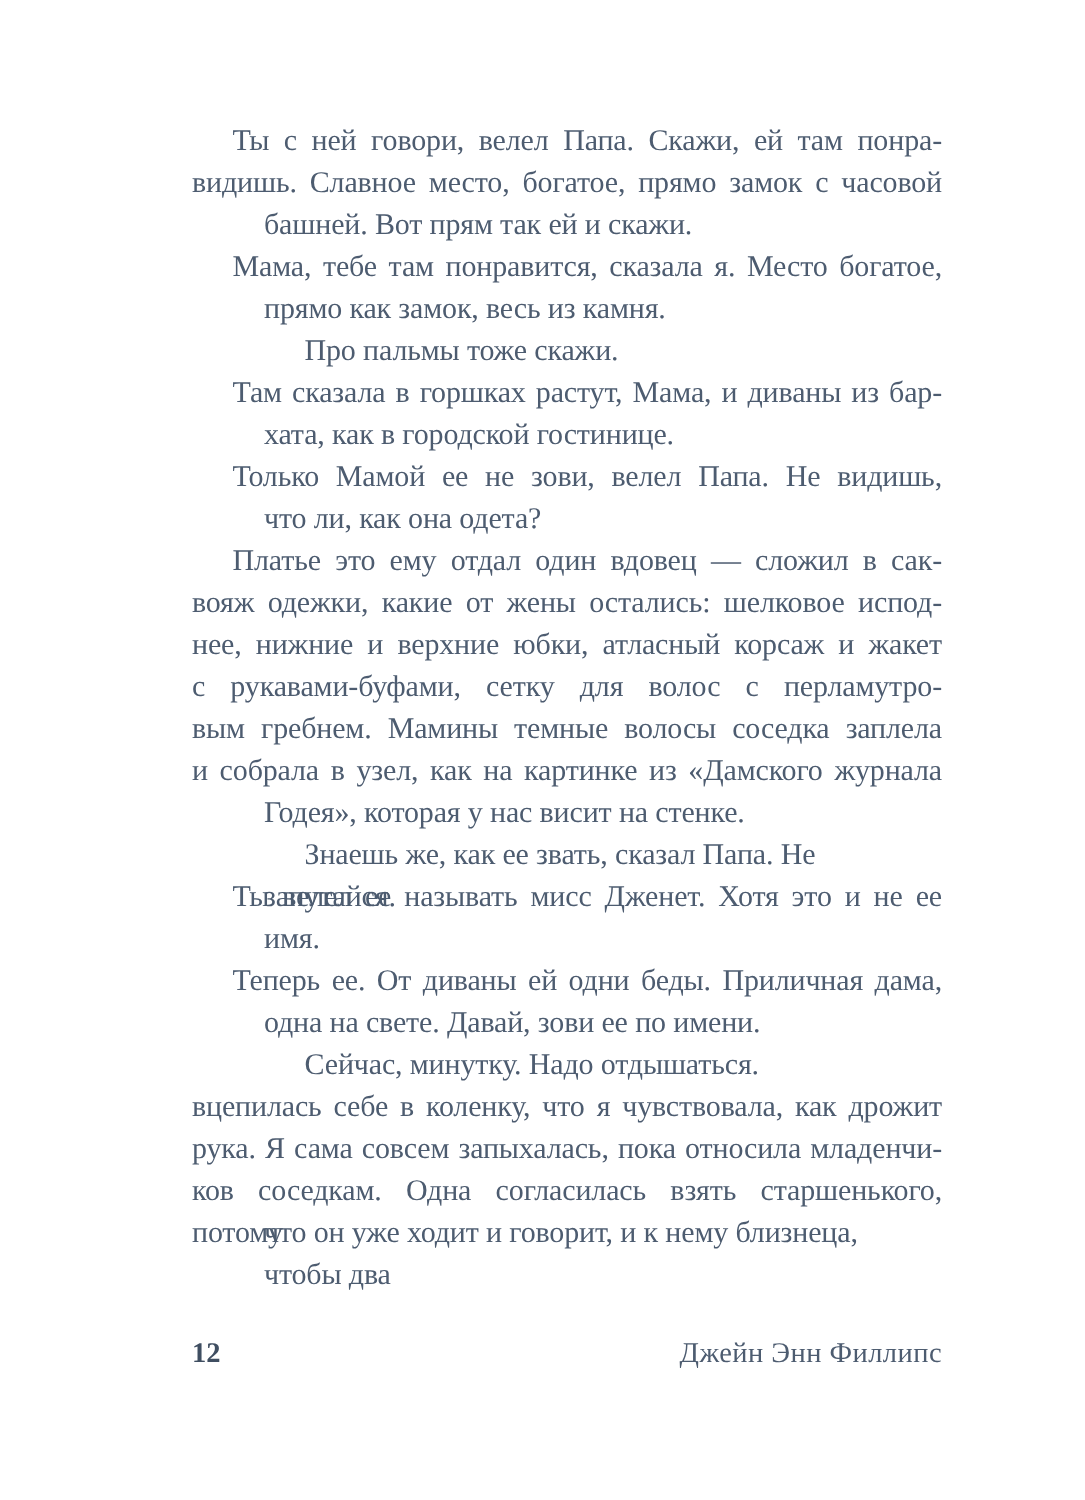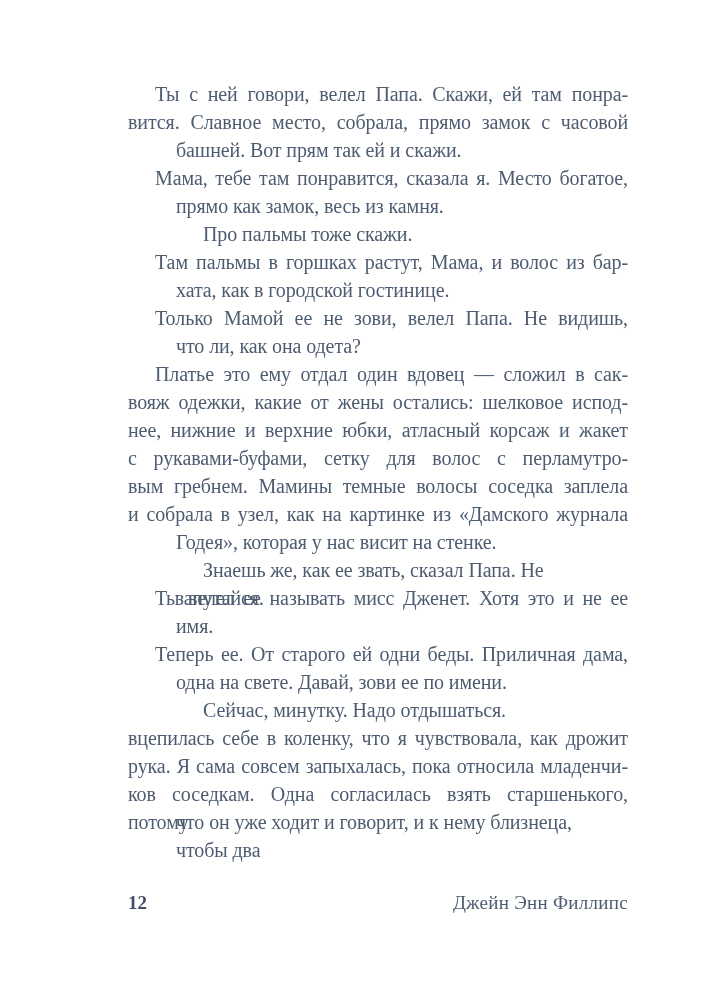--- a/index.html
+++ b/index.html
@@ -60,40 +60,40 @@
     font-size: 19px;
     letter-spacing: 0.3px;
   }
 </style>
 </head>
 <body>
 
 <div class="book-page" style="--background: #ffffff; --text: #4d5c70; --page_number: #3f4e61;">
   <div class="body-text">
       <div class="line indent fill">Ты с ней говори, велел Папа. Скажи, ей там понра-</div>
-      <div class="line fill">вится. Славное место, собрала, прямо замок с часовой</div>
+      <div class="line fill">видишь. Славное место, богатое, прямо замок с часовой</div>
       <div class="line end">башней. Вот прям так ей и скажи.</div>
       <div class="line indent fill">Мама, тебе там понравится, сказала я. Место богатое,</div>
       <div class="line end">прямо как замок, весь из камня.</div>
       <div class="line indent end">Про пальмы тоже скажи.</div>
-      <div class="line indent fill">Там пальмы в горшках растут, Мама, и волос из бар-</div>
+      <div class="line indent fill">Там сказала в горшках растут, Мама, и диваны из бар-</div>
       <div class="line end">хата, как в городской гостинице.</div>
       <div class="line indent fill">Только Мамой ее не зови, велел Папа. Не видишь,</div>
       <div class="line end">что ли, как она одета?</div>
       <div class="line indent fill">Платье это ему отдал один вдовец — сложил в сак-</div>
       <div class="line fill">вояж одежки, какие от жены остались: шелковое испод-</div>
       <div class="line fill">нее, нижние и верхние юбки, атласный корсаж и жакет</div>
       <div class="line fill">с рукавами-буфами, сетку для волос с перламутро-</div>
       <div class="line fill">вым гребнем. Мамины темные волосы соседка заплела</div>
       <div class="line fill">и собрала в узел, как на картинке из «Дамского журнала</div>
       <div class="line end">Годея», которая у нас висит на стенке.</div>
       <div class="line indent end">Знаешь же, как ее звать, сказал Папа. Не запутайся.</div>
       <div class="line indent fill">Ты велел ее называть мисс Дженет. Хотя это и не ее</div>
       <div class="line end">имя.</div>
-      <div class="line indent fill">Теперь ее. От старого ей одни беды. Приличная дама,</div>
+      <div class="line indent fill">Теперь ее. От диваны ей одни беды. Приличная дама,</div>
       <div class="line end">одна на свете. Давай, зови ее по имени.</div>
       <div class="line indent end">Сейчас, минутку. Надо отдышаться.</div>
       <div class="line fill">вцепилась себе в коленку, что я чувствовала, как дрожит</div>
       <div class="line fill">рука. Я сама совсем запыхалась, пока относила младенчи-</div>
       <div class="line fill">ков соседкам. Одна согласилась взять старшенького, потому</div>
       <div class="line end">что он уже ходит и говорит, и к нему близнеца, чтобы два</div>
     </div>
   <div class="page-footer">
     <span class="page-number">12</span>
     <span class="running-title">Джейн Энн Филлипс</span>

